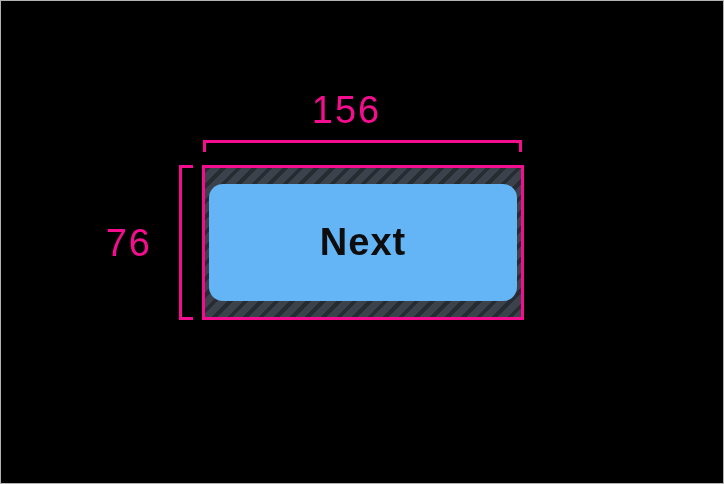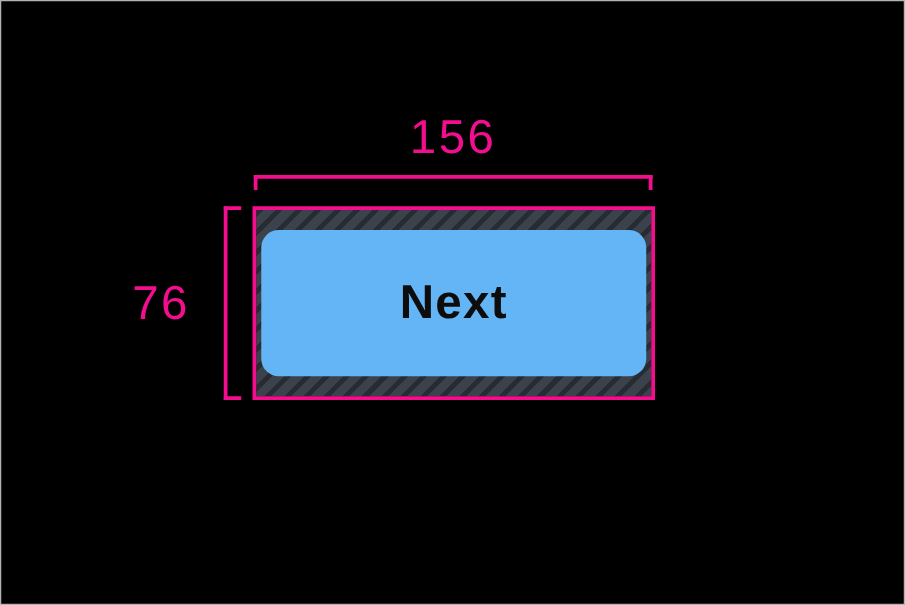--- a/index.html
+++ b/index.html
@@ -17,21 +17,21 @@
     width: 724px;
     height: 484px;
     box-sizing: border-box;
     background: #000000;
     border: 1px solid #b3b3b3;
   }
 
   
   .w-label {
     position: absolute;
-    left: 202px;
+    left: 186px;
     top: 90px;
     width: 319px;
     text-align: center;
     color: #f50d8f;
     font-size: 38px;
     font-weight: 400;
     line-height: 1;
     letter-spacing: 2px;
   }
   .w-bracket {

